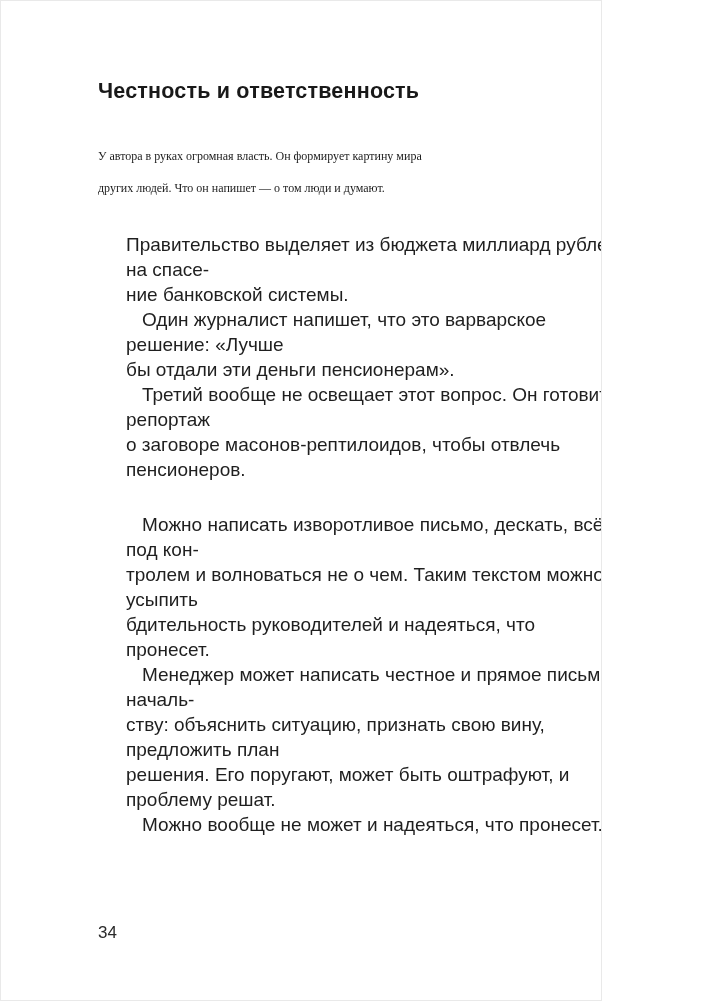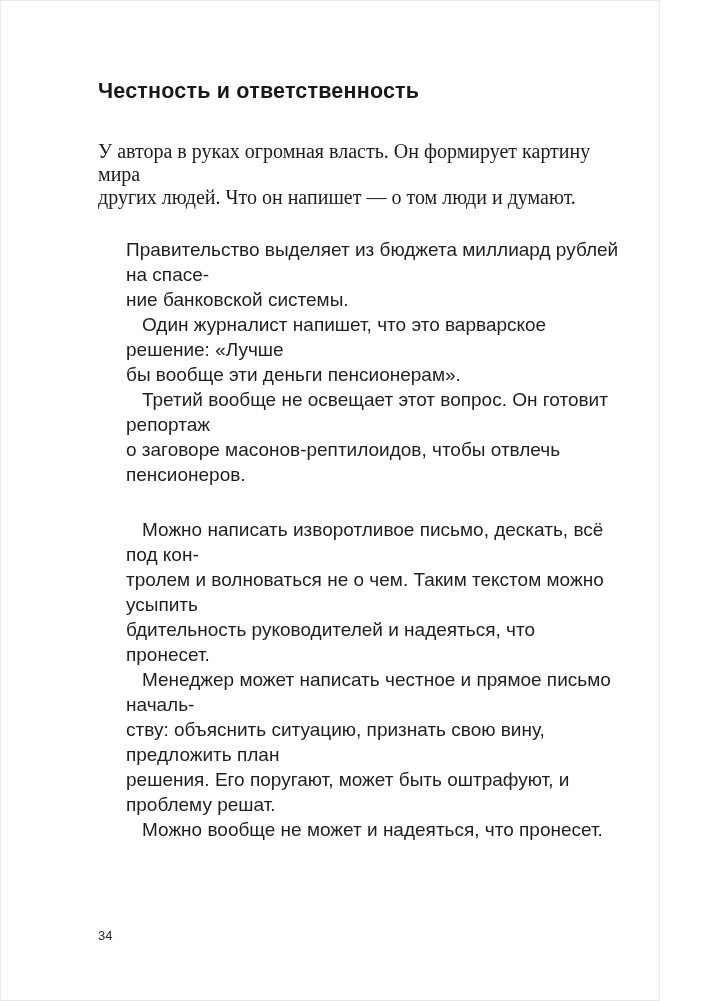--- a/index.html
+++ b/index.html
@@ -3,21 +3,21 @@
 <meta charset="utf-8">
 <style>
   html, body {
     margin: 0;
     padding: 0;
     background: #ffffff;
     font-family: "Liberation Sans", sans-serif;
   }
   .page {
     position: relative;
-    width: 660px;
+    width: 602px;
     height: 1001px;
     box-sizing: border-box;
     background: #ffffff;
     border: 1px solid #e9e9e9;
     overflow: hidden;
     color: #1c1c1c;
   }
   .content {
     position: absolute;
     top: 78px;
@@ -29,22 +29,22 @@
     font-family: "Liberation Sans", "DejaVu Sans", sans-serif;
     font-weight: 700;
     font-size: 21.5px;
     letter-spacing: 0.2px;
     color: #191919;
     white-space: pre-line;
   }
   .body-para {
     margin: 0 0 28px 0;
     font-family: "Liberation Serif", "DejaVu Serif", serif;
-    font-size: 20px;
-    line-height: 23px;
+    font-size: 12px;
+    line-height: 32px;
     color: #1c1c1c;
     white-space: pre-line;
   }
   .example-block {
     margin: 0 0 30px 0;
     padding-left: 28px;
   }
   .example-para {
     margin: 0;
     font-family: "Liberation Sans", "DejaVu Sans", sans-serif;
@@ -54,40 +54,40 @@
     white-space: pre-line;
   }
   .example-para.indent {
     text-indent: 16px;
   }
   .page-number {
     position: absolute;
     left: 97px;
     bottom: 57px;
     font-family: "Liberation Sans", "DejaVu Sans", sans-serif;
-    font-size: 13px;
+    font-size: 17px;
     color: #2a2a2a;
   }
 </style>
 </head>
 <body>
 
 <div class="page">
   <div class="content">
 
     <h1 class="page-title">Честность и ответственность</h1>
 
     <p class="body-para">У автора в руках огромная власть. Он формирует картину мира
 других людей. Что он напишет — о том люди и думают.</p>
 
     <div class="example-block">
       <p class="example-para">Правительство выделяет из бюджета миллиард рублей на спасе-
 ние банковской системы.</p>
       <p class="example-para indent">Один журналист напишет, что это варварское решение: «Лучше
-бы вообще эти деньги пенсионерам».</p>
+бы отдали эти деньги пенсионерам».</p>
       <p class="example-para indent">Третий вообще не освещает этот вопрос. Он готовит репортаж
 о заговоре масонов-рептилоидов, чтобы отвлечь пенсионеров.</p>
     </div>
 
 
     <div class="example-block">
       <p class="example-para indent">Можно написать изворотливое письмо, дескать, всё под кон-
 тролем и волноваться не о чем. Таким текстом можно усыпить
 бдительность руководителей и надеяться, что пронесет.</p>
       <p class="example-para indent">Менеджер может написать честное и прямое письмо началь-

